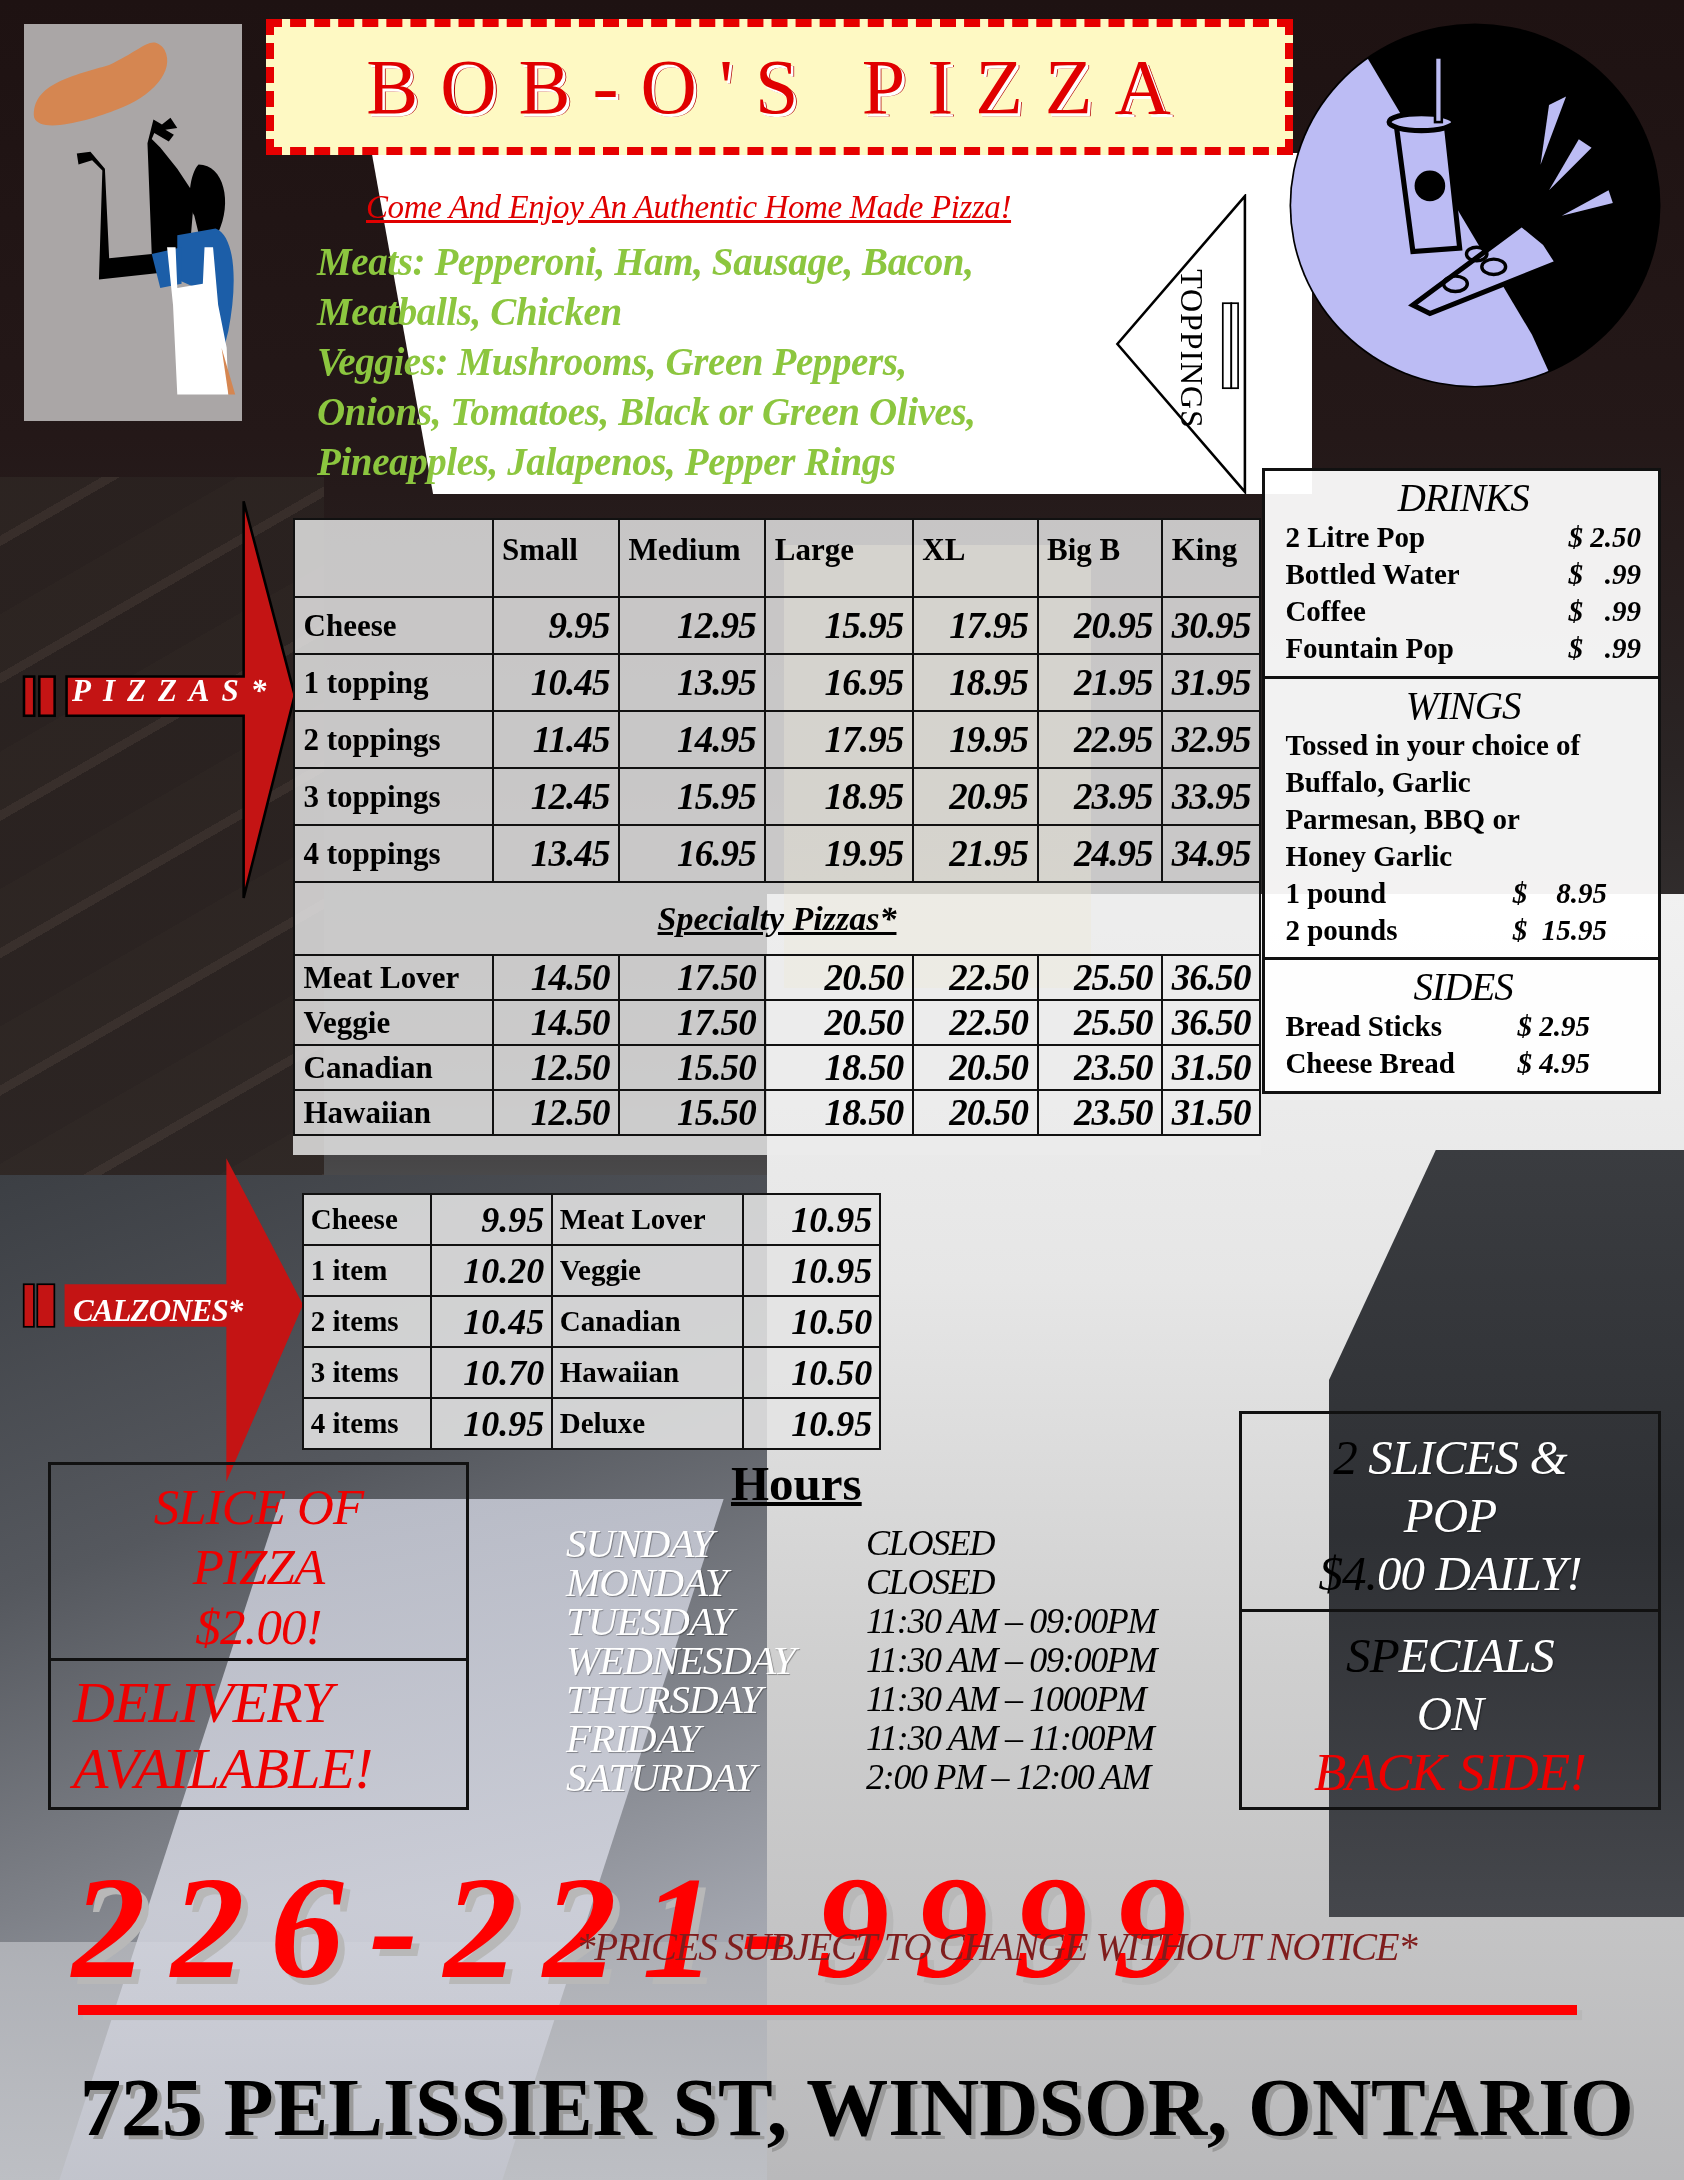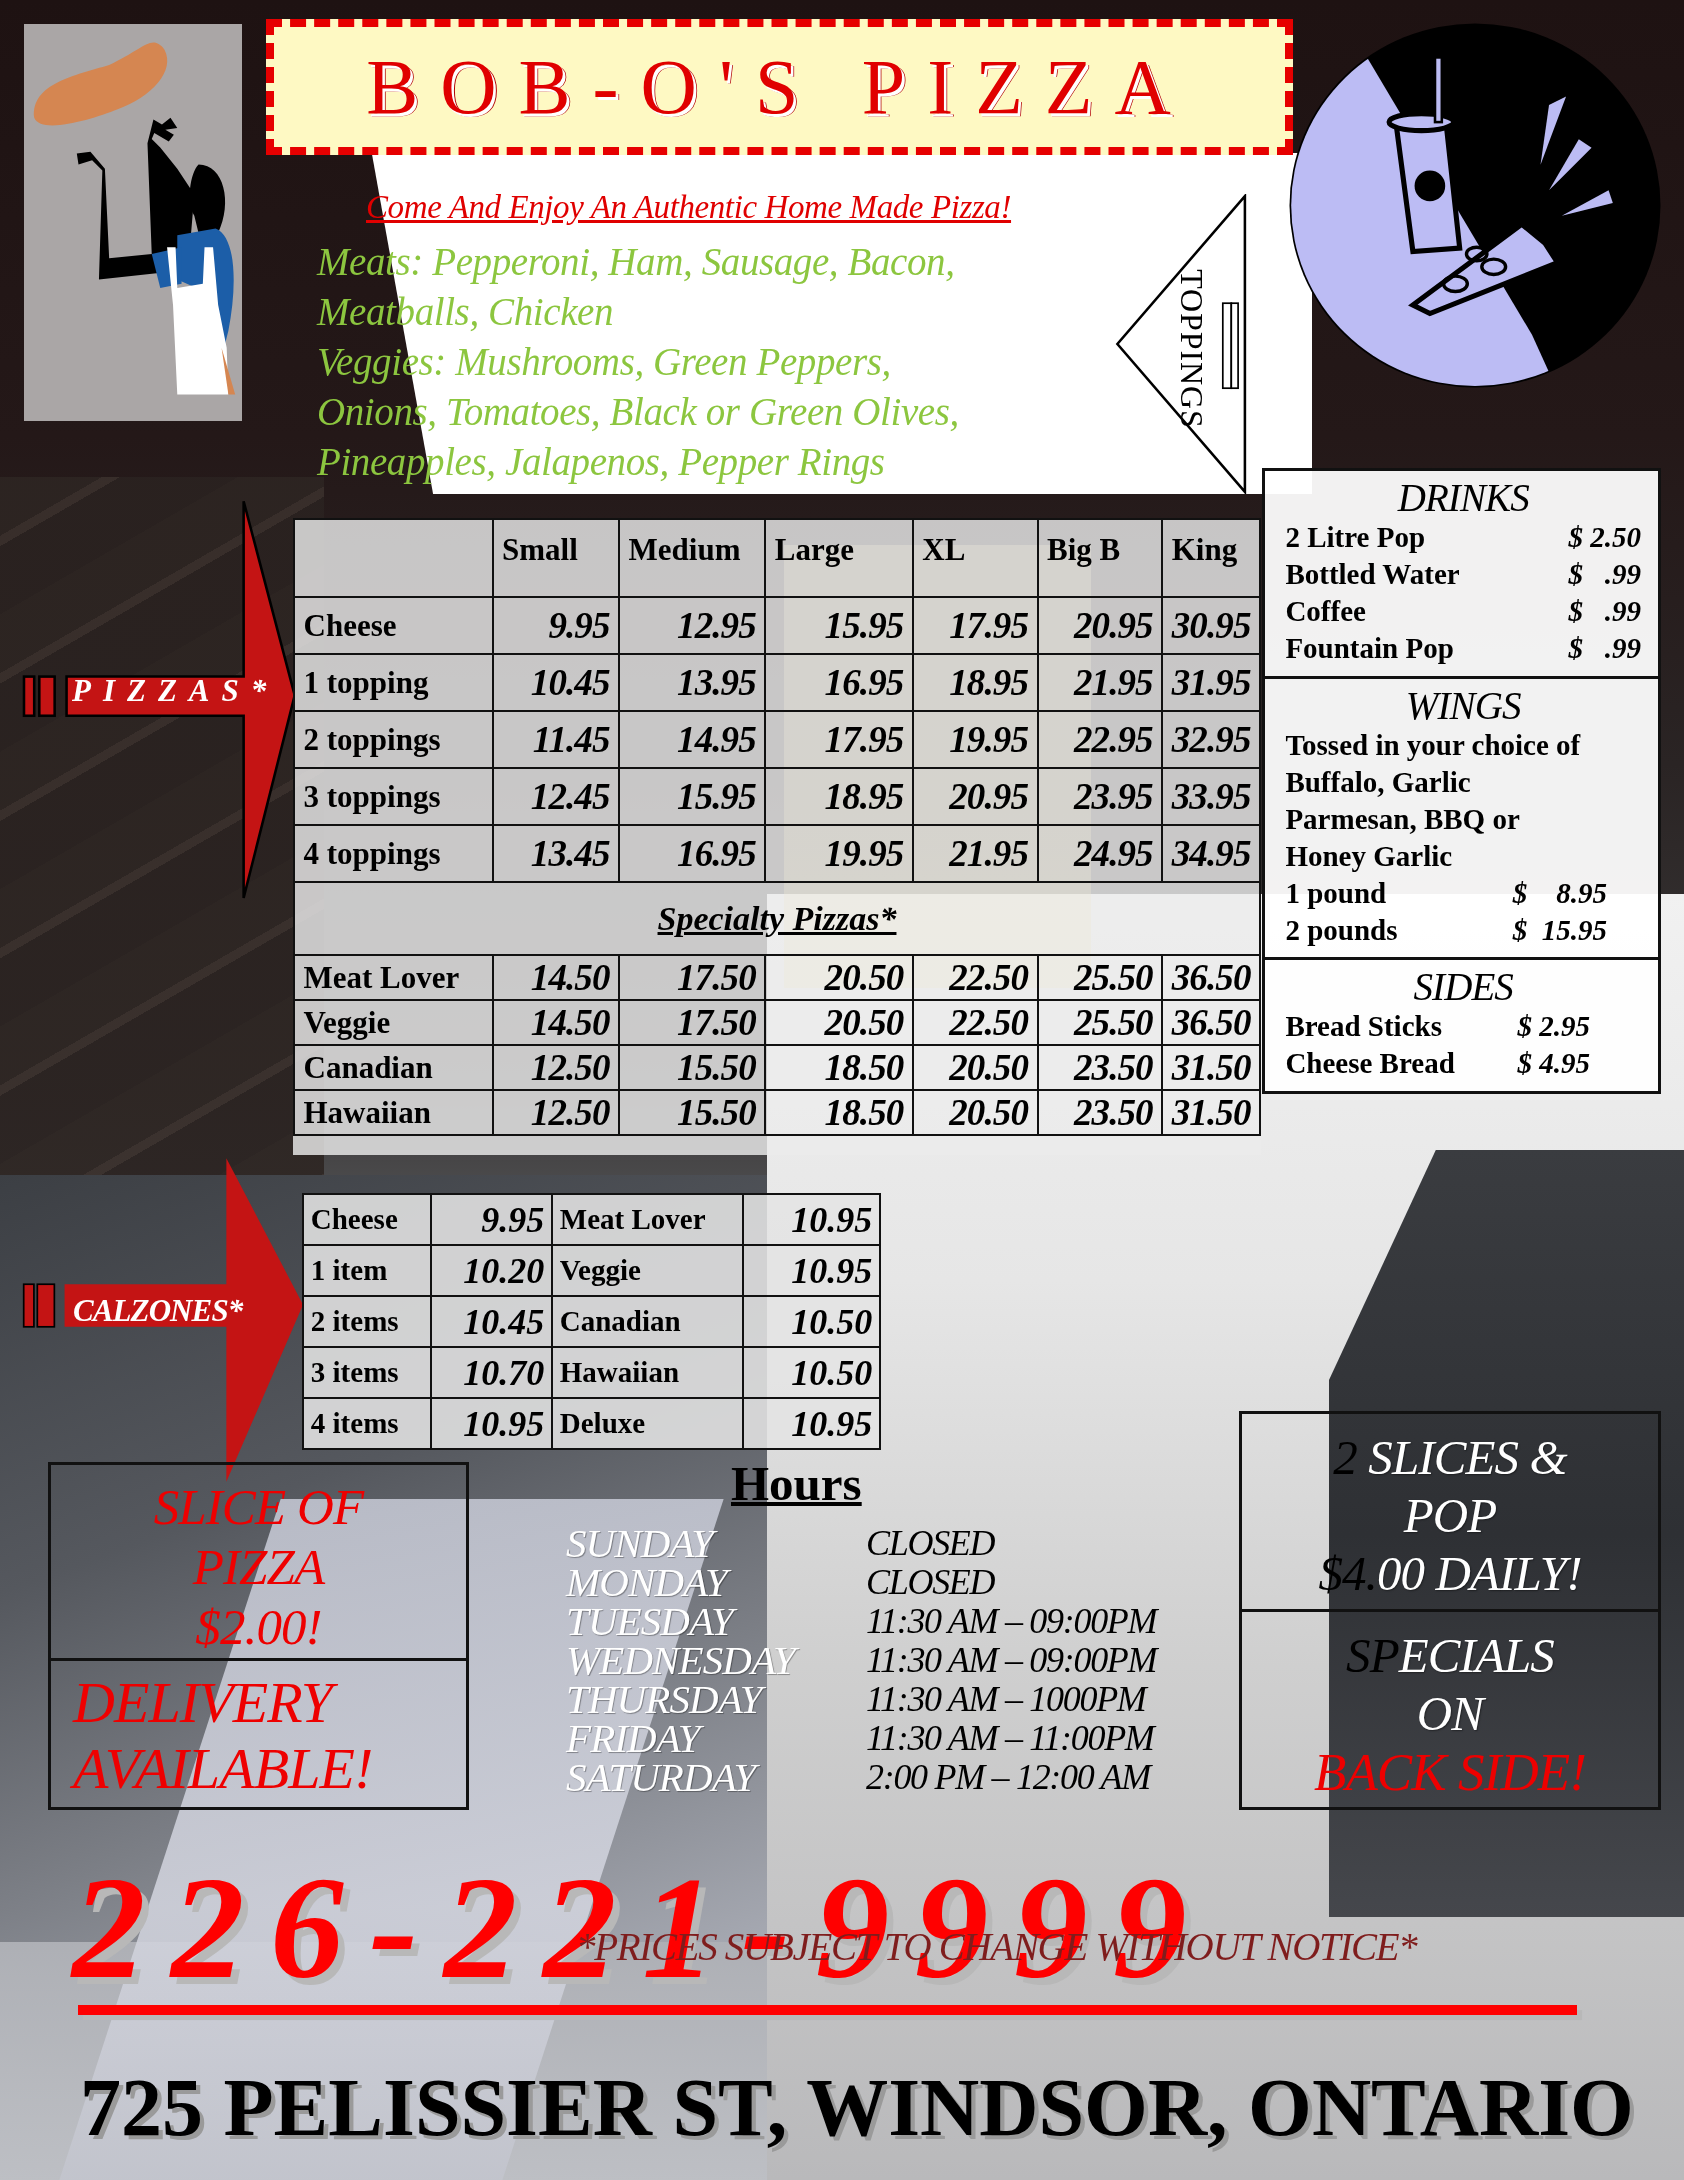--- a/index.html
+++ b/index.html
@@ -69,21 +69,21 @@
 
   .tagline {
     position: absolute; left: 366px; top: 189px;
     font-family: "Liberation Serif", serif; font-style: italic;
     font-size: 33px; color: #e00000; text-decoration: underline;
     letter-spacing: -0.4px;
   }
   .toppings-list {
     position: absolute; left: 317px; top: 237px; width: 818px;
     font-family: "Liberation Serif", serif; font-style: italic;
-    font-size: 39px; line-height: 50px; color: #8cc63f; font-weight: normal;
+    font-size: 39px; line-height: 50px; color: #8cc63f; font-weight: bold;
     letter-spacing: -0.4px;
   }
 
   .toppings-arrow {
     position: absolute; left: 1114px; top: 194px; width: 136px; height: 300px;
   }
   .toppings-arrow svg { width: 100%; height: 100%; display: block; }
   .toppings-label {
     position: absolute; left: 1191px; top: 349px;
     transform: translate(-50%, -50%) rotate(90deg);

